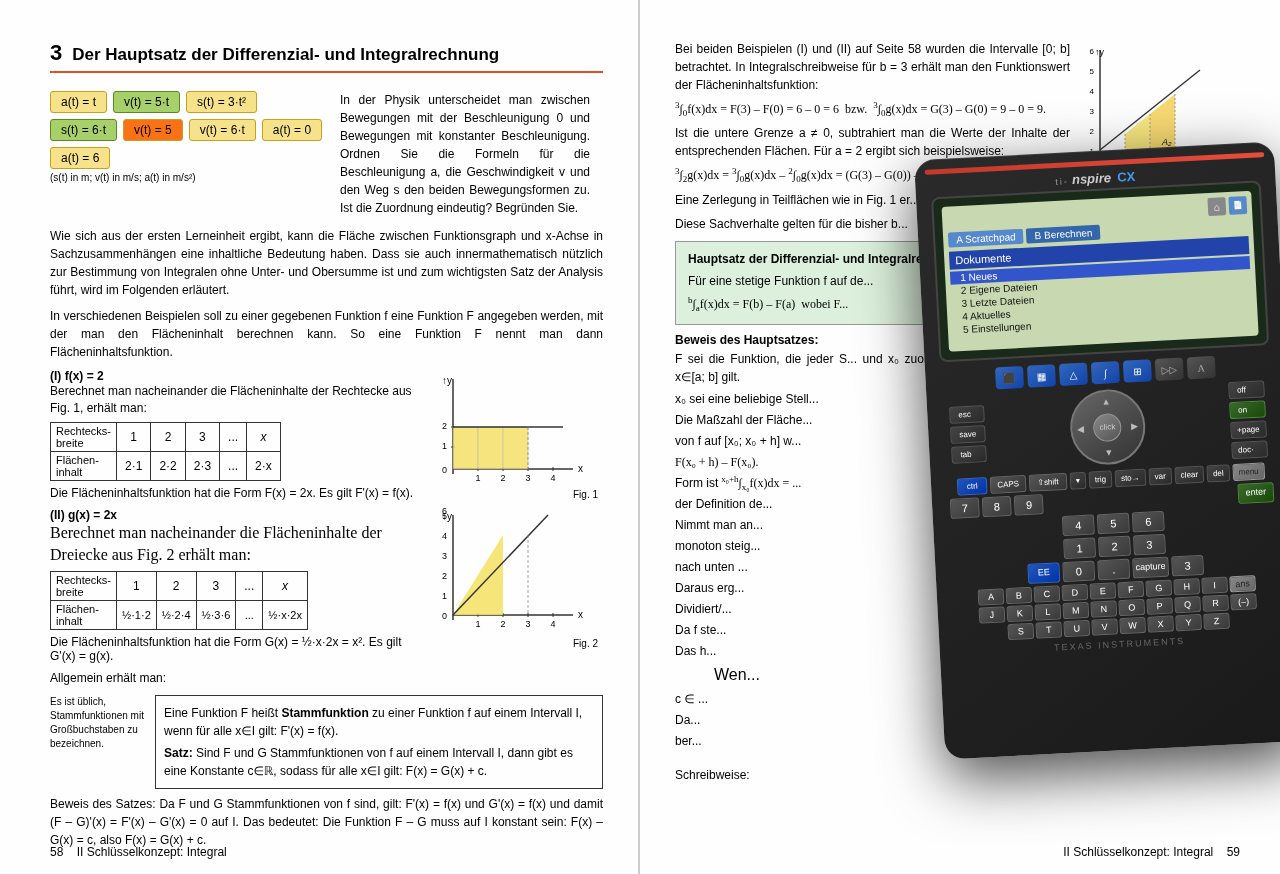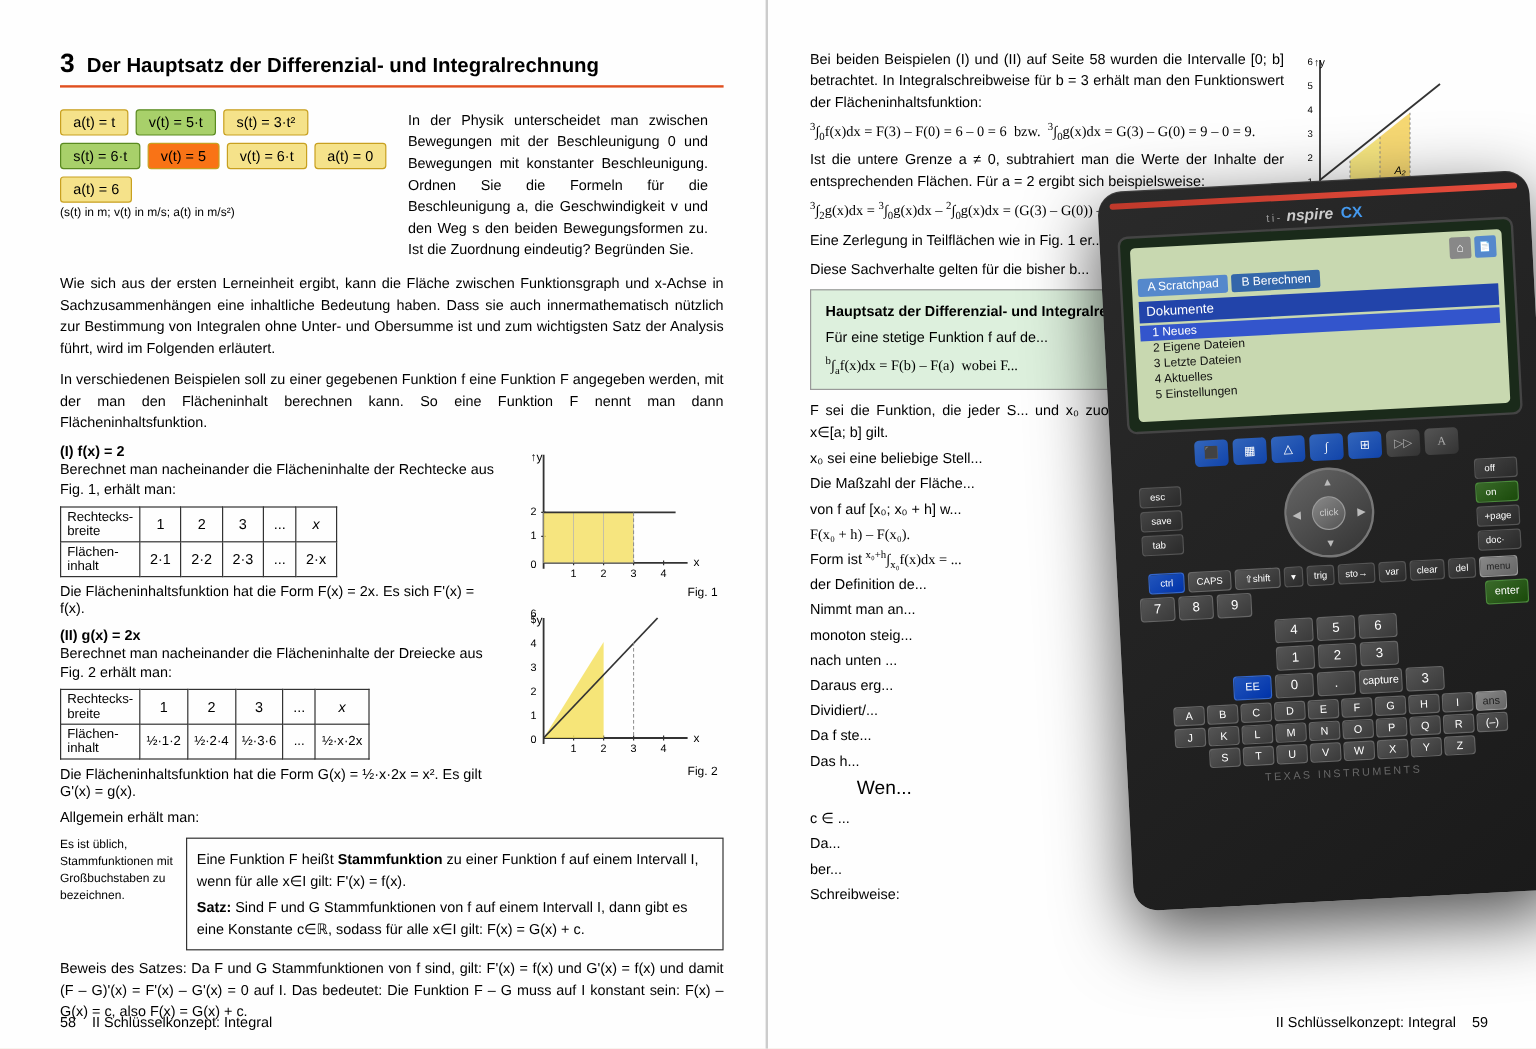--- a/index.html
+++ b/index.html
@@ -227,26 +227,26 @@
             <tr>
               <td style="font-size:11px;padding:2px 5px;border:1px solid #333;">Flächen-<br>inhalt</td>
               <td style="border:1px solid #333;padding:2px 8px;text-align:center;font-family:Arial,sans-serif;font-size:12px;">2·1</td>
               <td style="border:1px solid #333;padding:2px 8px;text-align:center;font-family:Liberation Sans, sans-serif;font-size:12px;">2·2</td>
               <td style="border:1px solid #333;padding:2px 8px;text-align:center;font-family:Arial,sans-serif;font-size:12px;">2·3</td>
               <td style="border:1px solid #333;padding:2px 8px;text-align:center;font-family:Arial,sans-serif;font-size:12px;">...</td>
               <td style="border:1px solid #333;padding:2px 8px;text-align:center;font-family:Arial,sans-serif;font-size:12px;">2·x</td>
             </tr>
           </tbody>
             </table>
-          <p style="font-size:12px;font-family:Arial,sans-serif;margin-top:3px;">Die Flächeninhaltsfunktion hat die Form F(x) = 2x. Es sich  F'(x) = f(x).</p>
+          <p style="font-size:12px;font-family:Arial,sans-serif;margin-top:3px;">Die Flächeninhaltsfunktion hat die Form F(x) = 2x. Es gilt  F'(x) = f(x).</p>
         </div>
 
         <div style="margin-bottom:8px;">
           <p style="font-size:12px;font-family:Arial,sans-serif;"><strong>(II) g(x) = 2x</strong></p>
-          <p style="font-size:12px;font-family:Liberation Sans, sans-serif;line-height:1.4;">Berechnet man nacheinander die Flächeninhalte der Dreiecke aus Fig. 2 erhält man:</p>
+          <p style="font-size:16px;font-family:Liberation Serif, serif;line-height:1.4;">Berechnet man nacheinander die Flächeninhalte der Dreiecke aus Fig. 2 erhält man:</p>
           <table class="data-table">
             <tbody>
                 <tr>
               <td style="font-size:11px;padding:2px 5px;border:1px solid #333;">Rechtecks-<br>breite</td>
               <td style="border:1px solid #333;padding:2px 8px;text-align:center;font-family:Arial,sans-serif;font-size:12px;">1</td>
               <td style="border:1px solid #333;padding:2px 8px;text-align:center;font-family:Arial,sans-serif;font-size:12px;">2</td>
               <td style="border:1px solid #333;padding:2px 8px;text-align:center;font-family:Arial,sans-serif;font-size:12px;">3</td>
               <td style="border:1px solid #333;padding:2px 8px;text-align:center;font-family:Arial,sans-serif;font-size:12px;">...</td>
               <td style="border:1px solid #333;padding:2px 8px;text-align:center;font-family:Arial,sans-serif;font-size:12px;font-style:italic;">x</td>
             </tr>
@@ -381,20 +381,21 @@
         <p style="font-size:12px;font-family:Arial,sans-serif;line-height:1.5;margin-bottom:6px;text-align:justify;">Eine Zerlegung in Teilflächen wie in Fig. 1 er...</p>
 
         <p style="font-size:12px;font-family:Arial,sans-serif;line-height:1.5;margin-bottom:8px;text-align:justify;">Diese Sachverhalte gelten für die bisher b...</p>
 
         <div style="background:#ddf0dd;border:1.5px solid #999;padding:8px 12px;margin-bottom:8px;font-size:12px;font-family:Arial,sans-serif;line-height:1.5;">
           <p style="font-weight:bold;margin-bottom:4px;">Hauptsatz der Differenzial- und Integralrechnung</p>
           <p>Für eine stetige Funktion f auf de...</p>
           <p style="margin-top:4px;font-family:'Times New Roman',serif;"><sup>b</sup>∫<sub>a</sub>f(x)dx = F(b) – F(a) &nbsp;wobei F...</p>
         </div>
 
+        <p style="font-size:12px;font-family:Arial,sans-serif;font-weight:bold;margin-bottom:3px;">Beweis des Hauptsatzes:</p>
         <p style="font-size:12px;font-family:Arial,sans-serif;line-height:1.5;text-align:justify;margin-bottom:4px;">F sei die Funktion, die jeder S... und x₀ zuordnet. Nachzuwe... für alle x∈[a; b] gilt.</p>
         <p style="font-size:12px;font-family:Arial,sans-serif;line-height:1.5;margin-bottom:3px;">x₀ sei eine beliebige Stell...</p>
         <p style="font-size:12px;font-family:Arial,sans-serif;line-height:1.5;margin-bottom:3px;">Die Maßzahl der Fläche...</p>
         <p style="font-size:12px;font-family:Arial,sans-serif;line-height:1.5;margin-bottom:3px;">von f auf [x₀; x₀ + h] w...</p>
         <p style="font-size:12px;font-family:Liberation Serif, serif;line-height:1.5;margin-bottom:3px;">F(x₀ + h) – F(x₀).</p>
 
         <div style="display:flex;align-items:center;gap:3px;margin-bottom:3px;">
           <span style="font-size:12px;font-family:Arial,sans-serif;">Form ist</span>
           <span style="font-size:12px;font-family:'Times New Roman',serif;"><sup>x₀+h</sup>∫<sub>x₀</sub>f(x)dx = ...</span>
         </div>
@@ -403,21 +404,21 @@
         <p style="font-size:12px;font-family:Arial,sans-serif;line-height:1.5;margin-bottom:3px;">Nimmt man an...</p>
         <p style="font-size:12px;font-family:Arial,sans-serif;line-height:1.5;margin-bottom:3px;">monoton steig...</p>
         <p style="font-size:12px;font-family:Arial,sans-serif;line-height:1.5;margin-bottom:3px;">nach unten ...</p>
         <p style="font-size:12px;font-family:Arial,sans-serif;line-height:1.5;margin-bottom:3px;">Daraus erg...</p>
         <p style="font-size:12px;font-family:Arial,sans-serif;line-height:1.5;margin-bottom:3px;">Dividiert/...</p>
         <p style="font-size:12px;font-family:Arial,sans-serif;line-height:1.5;margin-bottom:3px;">Da f ste...</p>
         <p style="font-size:12px;font-family:Arial,sans-serif;line-height:1.5;margin-bottom:3px;">Das h...</p>
         <p style="font-size:16px;font-family:Arial,sans-serif;line-height:1.5;margin-bottom:3px;margin-left:39px;">Wen...</p>
         <p style="font-size:12px;font-family:Arial,sans-serif;line-height:1.5;margin-bottom:3px;">c ∈ ...</p>
         <p style="font-size:12px;font-family:Arial,sans-serif;line-height:1.5;margin-bottom:3px;">Da...</p>
-        <p style="font-size:12px;font-family:Arial,sans-serif;line-height:1.5;margin-bottom:3px;">ber...</p>
+        <p style="font-size:12px;font-family:Arial,sans-serif;line-height:1.5;margin-bottom:16px;">ber...</p>
         <p style="font-size:12px;font-family:Arial,sans-serif;line-height:1.5;">Schreibweise:</p>
       </div>
 
       <div style="width:160px;flex-shrink:0;">
 
         <svg width="155" height="160">
           <line x1="20" y1="10" x2="20" y2="135" stroke="#333" stroke-width="1.5"></line>
           <line x1="20" y1="130" x2="145" y2="130" stroke="#333" stroke-width="1.5"></line>
           <text x="15" y="15" font-size="9" font-family="Arial">↑y</text>
           <text x="148" y="133" font-size="9" font-family="Arial">x</text>

